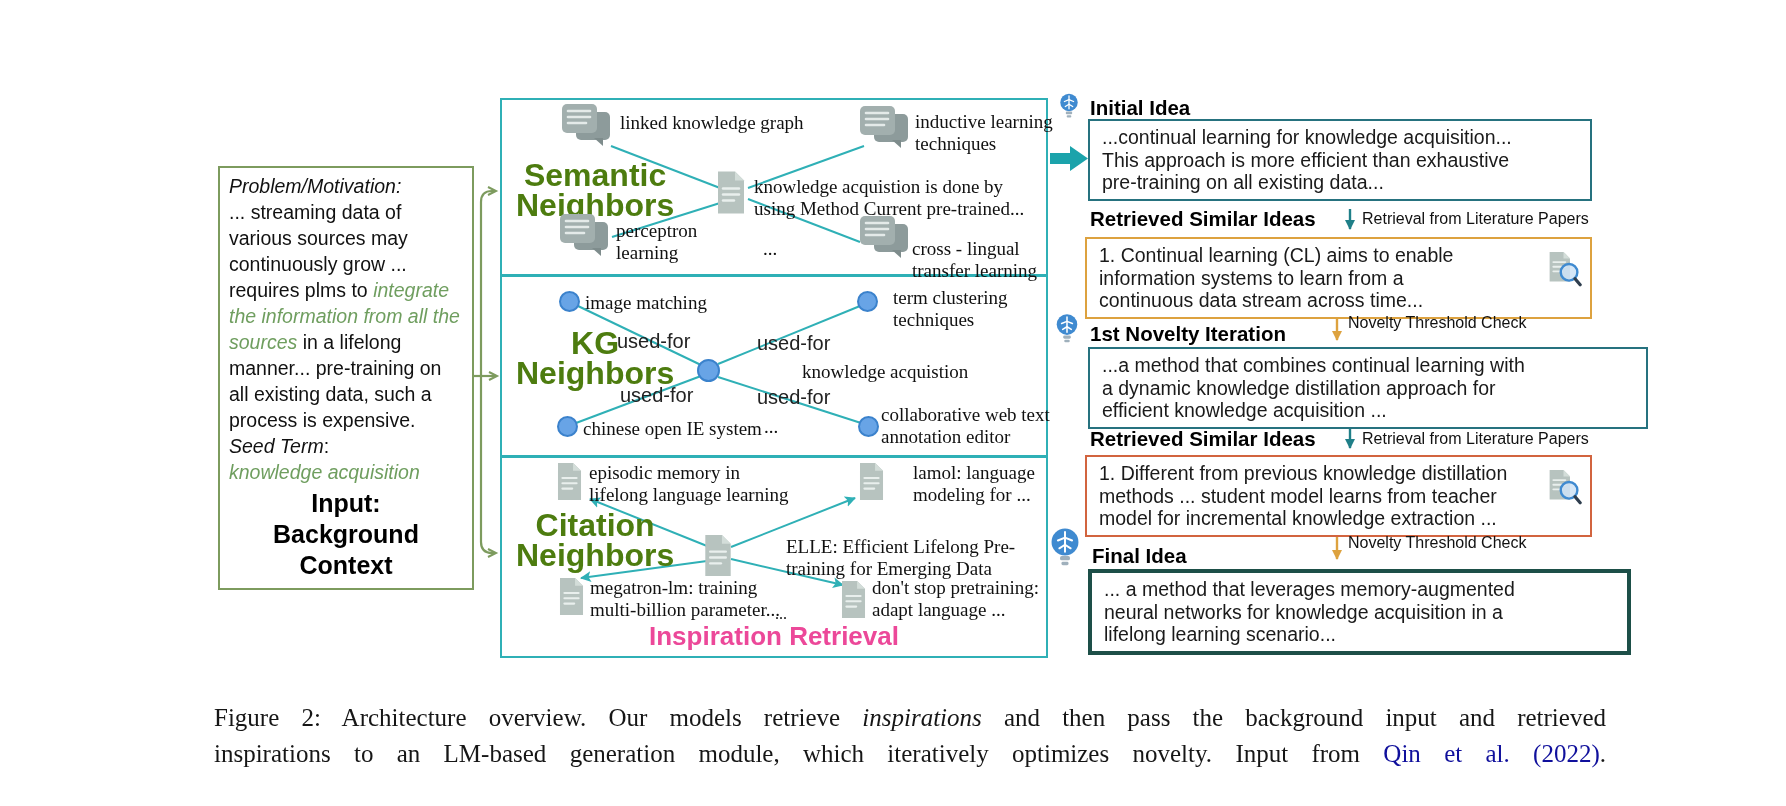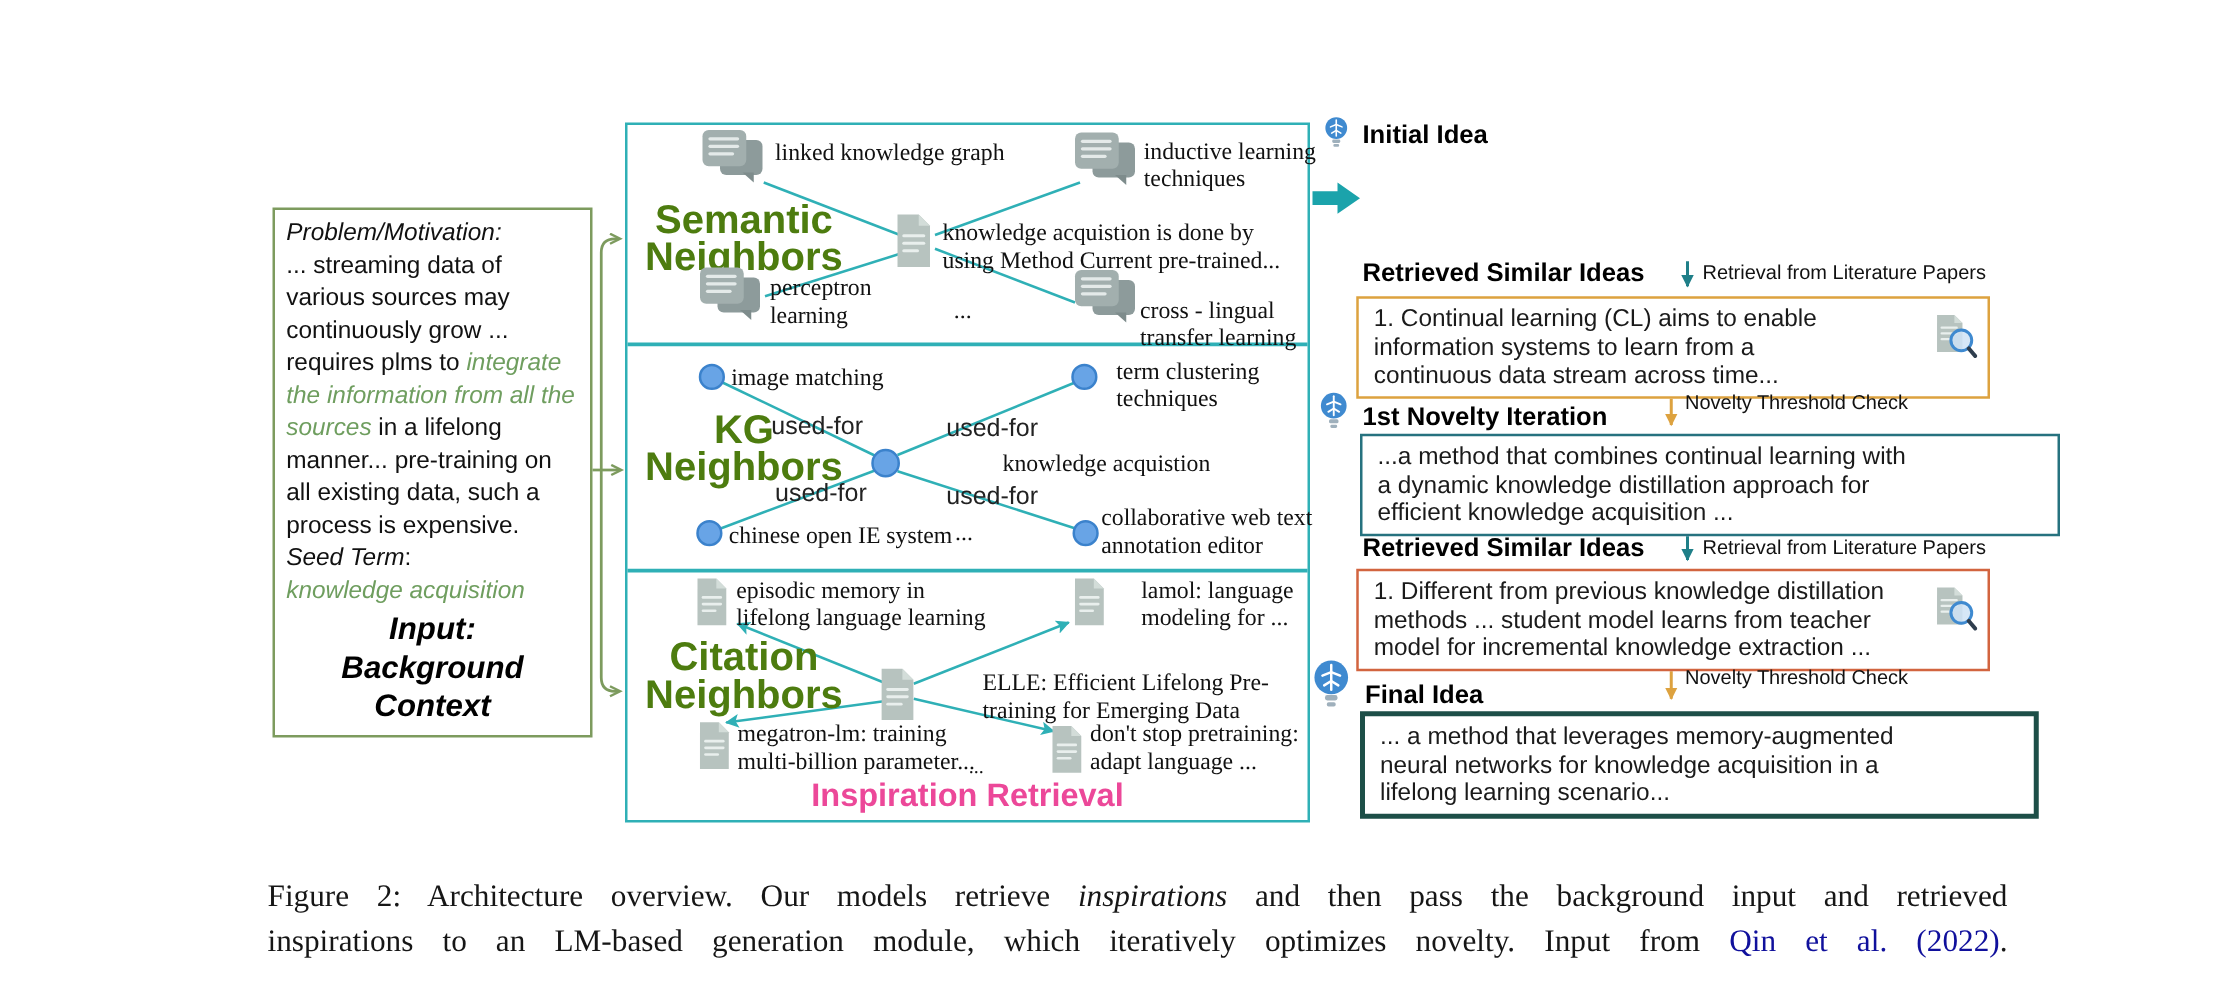--- a/index.html
+++ b/index.html
@@ -14,21 +14,21 @@
           font-family:"Liberation Sans",sans-serif;}
   .abs{position:absolute;}
   .prelines{white-space:pre-line;}
 
   
   .input-box{left:218px;top:166px;width:256px;height:424px;border:2.2px solid var(--green);
              box-sizing:border-box;padding:5px 9px 0 9px;background:#fff;}
   .input-text{font-size:19.5px;line-height:26px;color:#111;}
   .it{font-style:italic;}
   .gi{font-style:italic;color:var(--green-text);}
-  .input-title{text-align:center;font-weight:bold;font-size:25px;line-height:31px;color:#000;margin-top:3px;font-style:italic;}
+  .input-title{text-align:center;font-weight:bold;font-size:25px;line-height:31px;color:#000;margin-top:3px;}
 
   
   .graph-box{left:500px;top:98px;width:548px;height:560px;border:2.5px solid var(--teal);
              box-sizing:border-box;background:#fff;}
   .divider{position:absolute;left:0;right:0;height:2.5px;background:var(--teal);}
   .sec-label{font-weight:bold;font-size:32px;line-height:30px;color:#4d7c0f;white-space:pre-line;text-align:center;}
   .graph-title{left:500px;top:621px;width:548px;text-align:center;font-weight:bold;font-size:26px;color:#ec4899;}
 
   .serif-label{font-family:"Liberation Serif",serif;font-size:19px;line-height:21.5px;color:#111;white-space:pre-line;}
   .edge-label{font-size:20px;color:#222;}
@@ -304,20 +304,25 @@
     <circle cx="12" cy="11" r="9.5" fill="#3f8ad0"></circle>
     <g stroke="#fff" stroke-width="1.4" fill="none" stroke-linecap="round">
         <path d="M12 4 V18"></path>
         <path d="M12 8 L7 10 M12 8 L17 10"></path>
         <path d="M12 13 L8 15.5 M12 13 L16 15.5"></path>
       </g>
     <rect x="8.5" y="21" width="7" height="3" rx="1.2" fill="#9fb0bc"></rect>
       <rect x="9.5" y="25" width="5" height="2.4" rx="1" fill="#9fb0bc"></rect>
   </svg>
   <div class="abs flow-heading" style="left:1090px;top:96px">Initial Idea</div>
+  <div class="flow-box b-teal" style="left:1088px;top:119px;width:504px">
+    <div class="txt">...continual learning for knowledge acquisition...
+This approach is more efficient than exhaustive
+pre-training on all existing data...</div>
+  </div>
 
   <div class="abs flow-heading" style="left:1090px;top:207px">Retrieved Similar Ideas</div>
   <div class="abs side-label" style="left:1362px;top:210px">Retrieval from Literature Papers</div>
   <div class="flow-box b-orange pad-icon" style="left:1085px;top:237px;width:507px">
     <div class="txt">1. Continual learning (CL) aims to enable
 information systems to learn from a
 continuous data stream across time...</div>
     <svg class="mag" width="37" height="37" viewBox="0 0 40 40">
       <path d="M5 1 H20 L27 8 V33 H5 Z" fill="#b7c3bf"></path>
         <path d="M20 1 L27 8 H20 Z" fill="#d3ddd9"></path>

